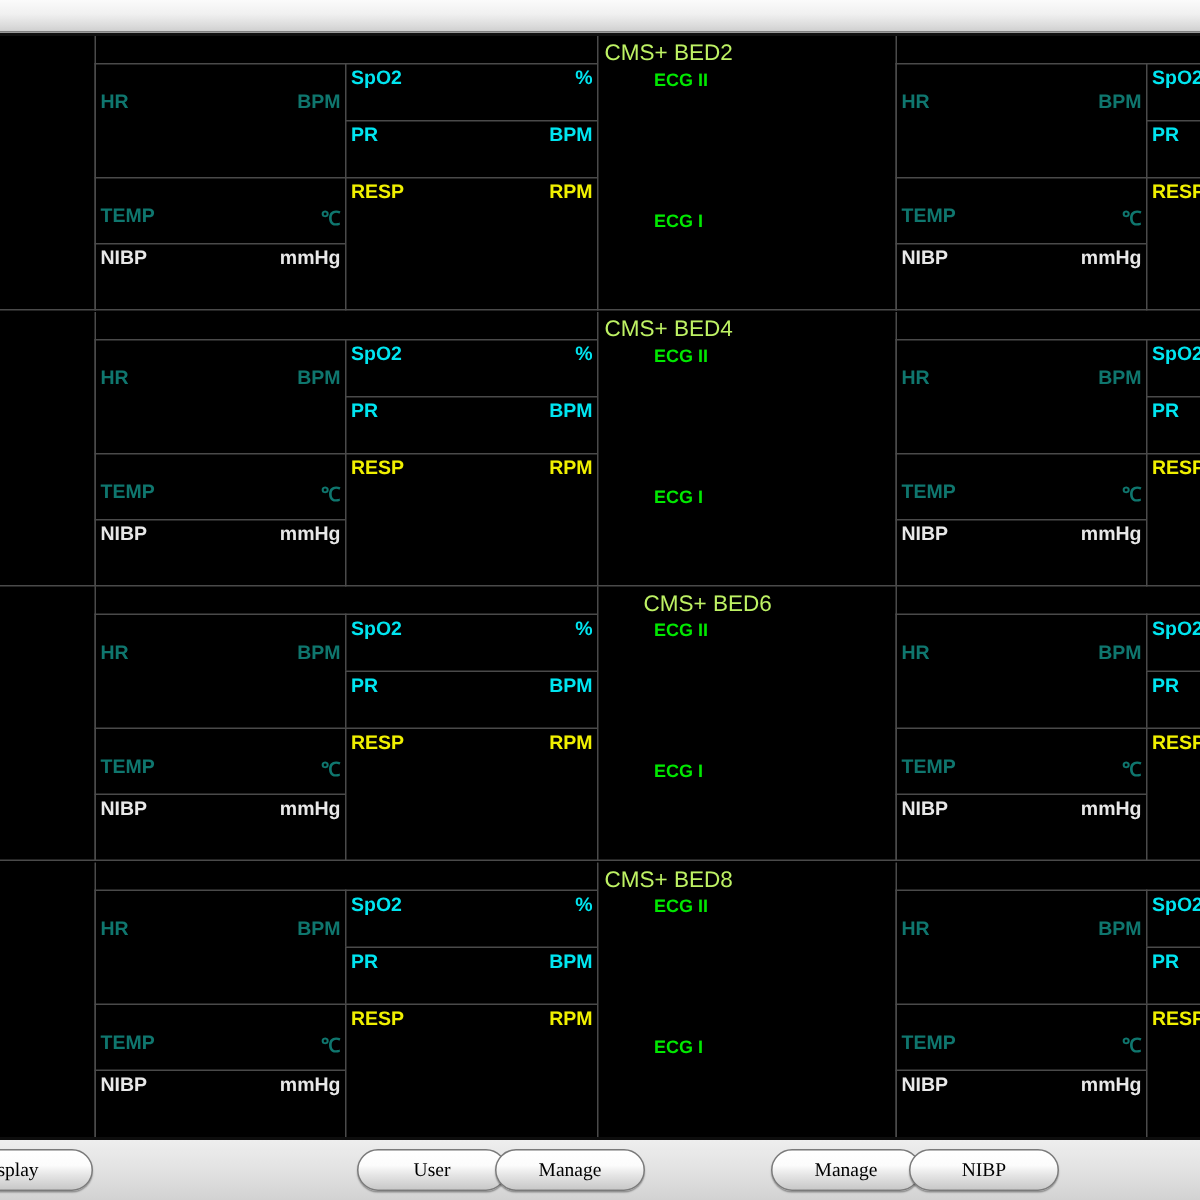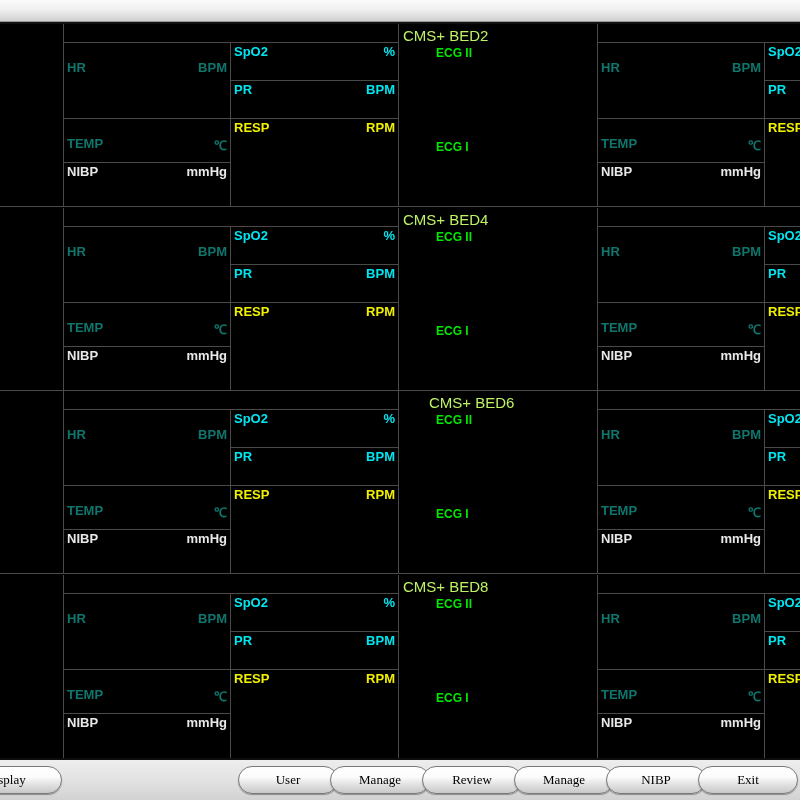--- a/index.html
+++ b/index.html
@@ -422,17 +422,15 @@
           <span class="val c-yellow"></span>
         </div>
       </div>
     </div>
   </div>
 
 <div id="toolbar">
     <div class="tbtn" style="left: -38px; width: 100px;">splay</div>
     <div class="tbtn" style="left: 238px; width: 100px;">User</div>
     <div class="tbtn" style="left: 330px; width: 100px;">Manage</div>
-    <div class="tbtn" style="left: 422px; width: 100px;">Review</div>
     <div class="tbtn" style="left: 514px; width: 100px;">Manage</div>
     <div class="tbtn" style="left: 606px; width: 100px;">NIBP</div>
-    <div class="tbtn" style="left: 698px; width: 100px;">Exit</div>
   </div>
 
 </body></html>

